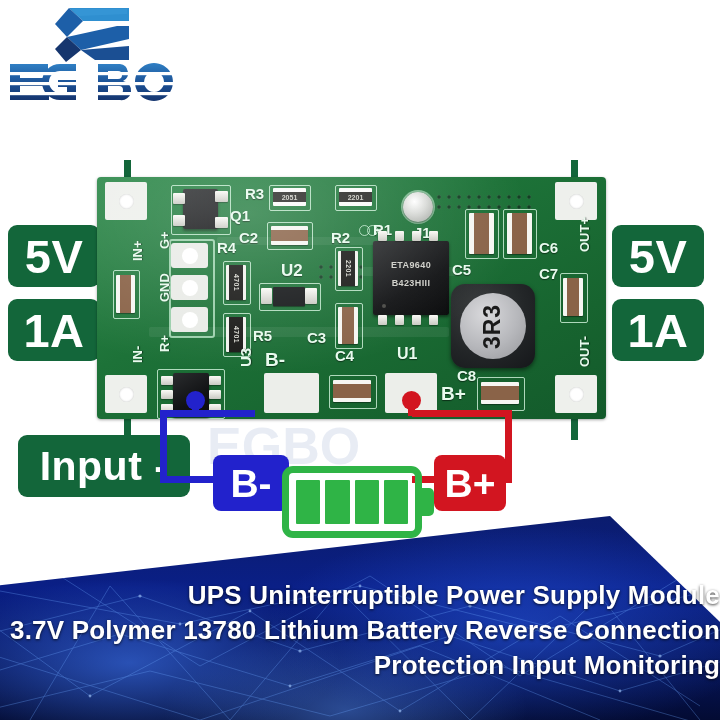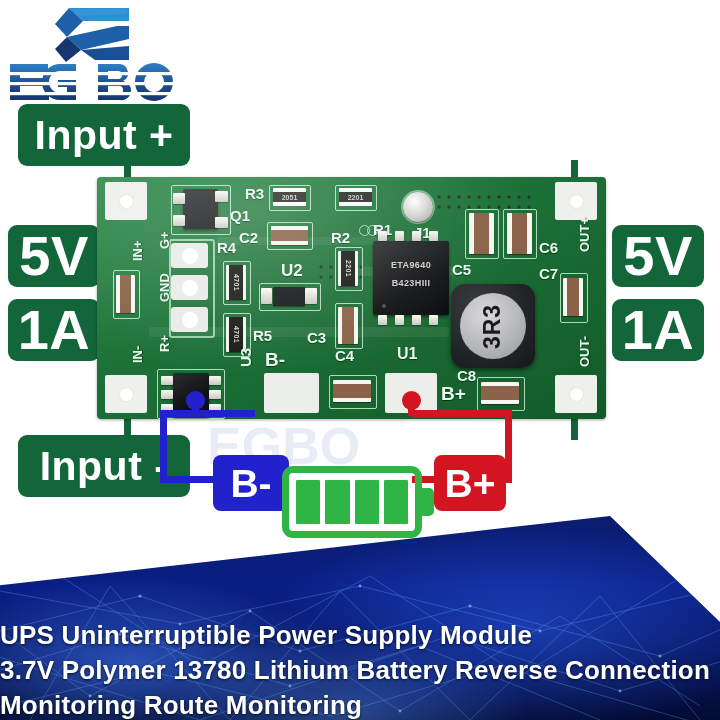--- a/index.html
+++ b/index.html
@@ -11,21 +11,21 @@
   .logo-mark{position:absolute;left:55px;top:6px;width:78px;height:56px;}
   .logo-word{position:absolute;left:6px;top:60px;width:175px;height:44px;}
   .logo-word svg,.logo-mark svg{display:block;}
 
   
   .lbl{position:absolute;background:#13663a;border-radius:9px;
        color:#fff;font-weight:bold;display:flex;align-items:center;
        justify-content:center;letter-spacing:.5px;line-height:1;
        box-sizing:border-box;}
   .lbl.big{font-size:41px;}
-  .lbl.vlt{font-size:56px;}
+  .lbl.vlt{font-size:47px;}
 
   #lbl-input-plus{left:18px;top:104px;width:172px;height:62px;}
   #lbl-output-plus{left:536px;top:104px;width:176px;height:62px;}
   #lbl-input-minus{left:18px;top:435px;width:172px;height:62px;}
   #lbl-output-minus{left:536px;top:435px;width:176px;height:62px;}
   #lbl-5v-l{left:8px;top:225px;width:92px;height:62px;}
   #lbl-1a-l{left:8px;top:299px;width:92px;height:62px;}
   #lbl-5v-r{left:612px;top:225px;width:92px;height:62px;}
   #lbl-1a-r{left:612px;top:299px;width:92px;height:62px;}
 
@@ -162,22 +162,22 @@
   .banner{position:absolute;left:0;top:516px;width:720px;height:204px;overflow:hidden;}
   .banner .bg{position:absolute;inset:0;
      background:
        radial-gradient(ellipse 300px 120px at 18% 72%, rgba(70,130,255,.55) 0%, rgba(0,0,0,0) 70%),
        radial-gradient(ellipse 360px 150px at 72% 55%, rgba(40,90,230,.55) 0%, rgba(0,0,0,0) 70%),
        radial-gradient(ellipse 260px 110px at 48% 95%, rgba(90,150,255,.45) 0%, rgba(0,0,0,0) 70%),
        linear-gradient(180deg,#0b1c6e 0%,#0a1f86 35%,#061456 75%,#030b33 100%);
      clip-path:polygon(0 34%, 610px 0, 720px 52%, 720px 100%, 0 100%);}
   .banner svg.mesh{position:absolute;inset:0;
      clip-path:polygon(0 34%, 610px 0, 720px 52%, 720px 100%, 0 100%);}
-  .banner .txt{position:absolute;left:0;right:0;text-align:left;color:#fff;
-     font-weight:bold;text-shadow:0 1px 3px rgba(0,0,0,.75);letter-spacing:.2px;margin-top:40px;}
+  .banner .txt{position:absolute;left:0;right:0;text-align:right;color:#fff;
+     font-weight:bold;text-shadow:0 1px 3px rgba(0,0,0,.75);letter-spacing:.2px;}
   #bn1{top:64px;font-size:26px;}
   #bn2{top:99px;font-size:26px;}
   #bn3{top:134px;font-size:26px;}
 </style>
 </head>
 <body>
 
 <div class="stage">
 
   <div class="logo-mark">
@@ -212,21 +212,20 @@
         <path d="M148,3 a19,19 0 1 1 -0.1,0 z M148,12 a10,10 0 1 0 0.1,0 z"></path>
       </g>
     </svg>
   </div>
 
   <div class="leader" id="ld-ip"></div>
   <div class="leader" id="ld-op"></div>
   <div class="leader" id="ld-im"></div>
   <div class="leader" id="ld-om"></div>
 
-  <div class="lbl big" id="lbl-input-plus">Input +</div>
   <div class="lbl big" id="lbl-input-minus">Input -</div>
   <div class="lbl vlt" id="lbl-5v-l">5V</div>
   <div class="lbl vlt" id="lbl-1a-l">1A</div>
   <div class="lbl vlt" id="lbl-5v-r">5V</div>
   <div class="lbl vlt" id="lbl-1a-r">1A</div>
 
   <div class="pcb">
     <div class="pcb-surface"></div>
 
     <div class="trace" style="left:52px;top:150px;width:300px;height:10px;"></div>
@@ -475,16 +474,16 @@
         <circle cx="180" cy="108" r="1.4"></circle>
           <circle cx="360" cy="70" r="1.4"></circle>
         <circle cx="540" cy="115" r="1.4"></circle>
           <circle cx="90" cy="180" r="1.4"></circle>
         <circle cx="250" cy="95" r="1.4"></circle>
           <circle cx="400" cy="195" r="1.4"></circle>
       </g>
     </svg>
     <div class="txt" id="bn1">UPS Uninterruptible Power Supply Module</div>
     <div class="txt" id="bn2">3.7V Polymer 13780 Lithium Battery Reverse Connection</div>
-    <div class="txt" id="bn3">Monitoring Route Monitoring</div>
+    <div class="txt" id="bn3">Protection Input Monitoring</div>
   </div>
 
 </div>
 
 </body></html>

